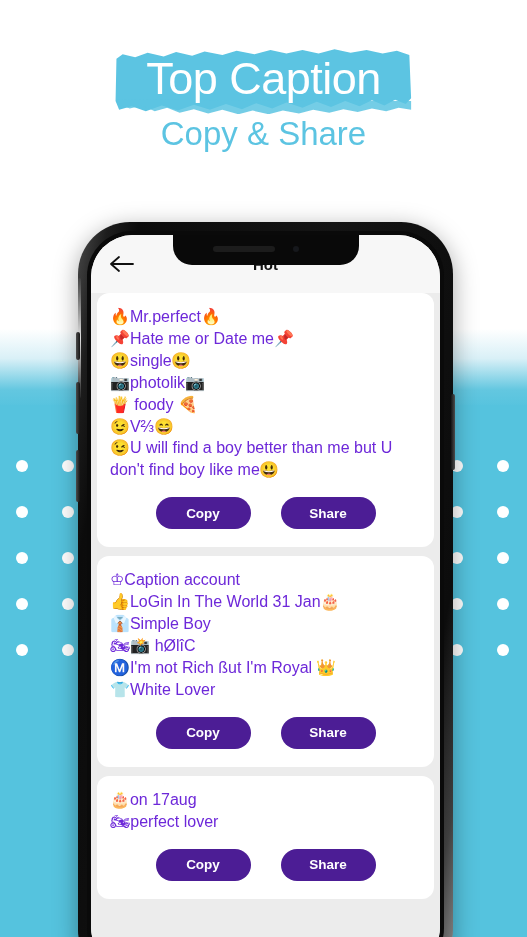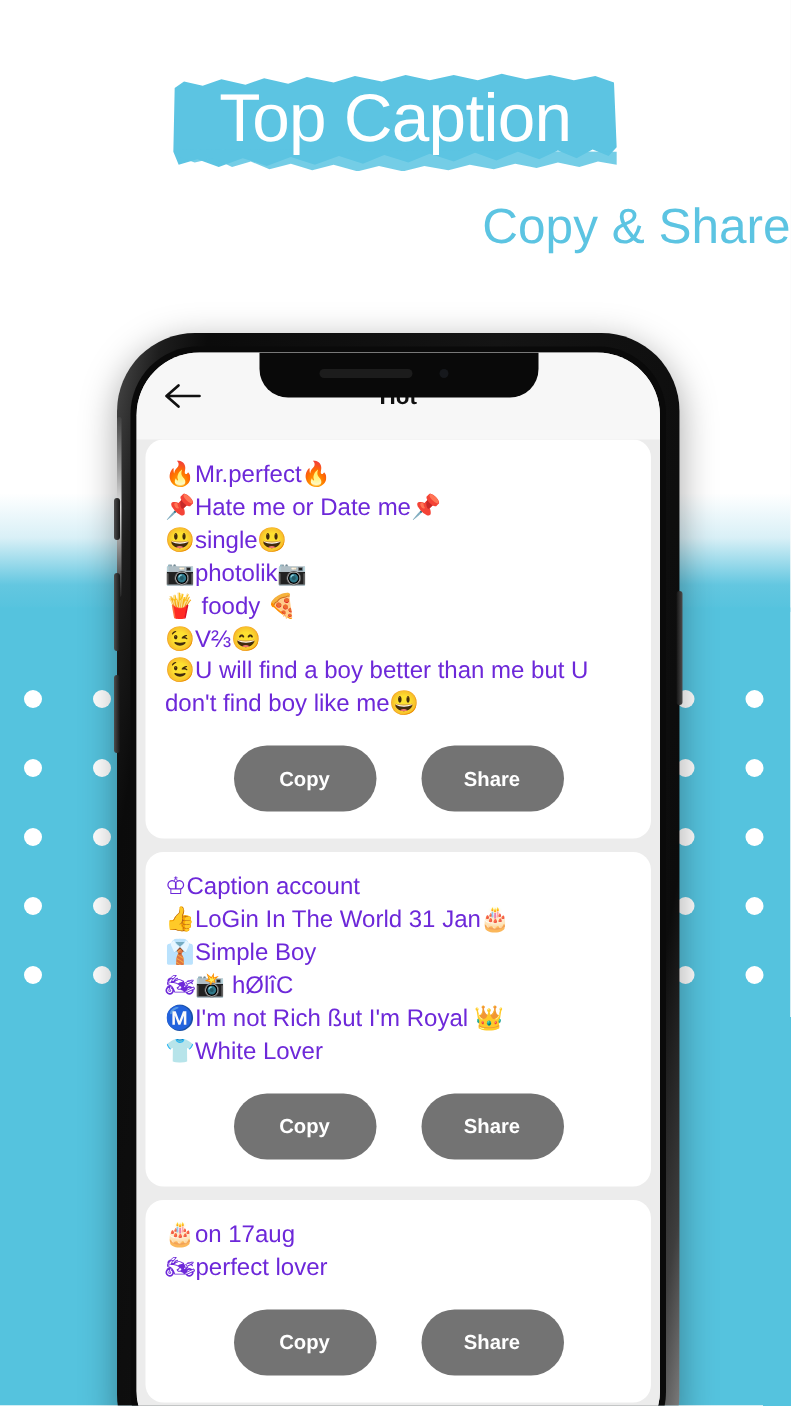--- a/index.html
+++ b/index.html
@@ -37,22 +37,22 @@
     position:absolute; left:0; top:0; width:100%; height:100%;
     z-index:0;
   }
   .brush-title {
     position:relative; z-index:1;
     font-size:45px; font-weight:normal; color:#ffffff;
     letter-spacing:-0.5px; line-height:1.05;
     white-space:nowrap;
   }
   .subtitle {
-    margin-top:18px;
-    font-size:33px; color:#5cc4e2; letter-spacing:0px;text-align:right;
+    margin-top:1px;
+    font-size:33px; color:#5cc4e2; letter-spacing:0px;
   }
 
   
   .phone {
     position:absolute; left:78px; top:222px; width:375px; height:760px; z-index:4;
   }
   .phone-shell {
     position:absolute; inset:0;
     border-radius:52px;
     background:linear-gradient(100deg,#4b4b4b 0%,#1d1d1d 6%,#0b0b0b 12%,#141414 50%,#0c0c0c 86%,#3e3e3e 94%,#8f8f8f 100%);
@@ -124,23 +124,23 @@
   .caption {
     font-size:16px; line-height:1.37; color:#6d28d9;
     word-break:break-word;
   }
   .caption .ln { display:block; }
   .btnrow {
     display:flex; justify-content:center; gap:30px;
     padding:16px 0 18px 0;
   }
   .pill {
-    background:#737373; color:#ffffff;
+    background:#4c1d95; color:#ffffff;
     border:none; border-radius:22px;
-    width:95px; height:44px;
+    width:95px; height:32px;
     font-family:"Liberation Sans", sans-serif;
     font-size:13.5px; font-weight:bold;
     cursor:pointer;
   }
 </style>
 </head>
 <body>
 
 <div class="bg-wrap">
   <div class="bg-top"></div>

